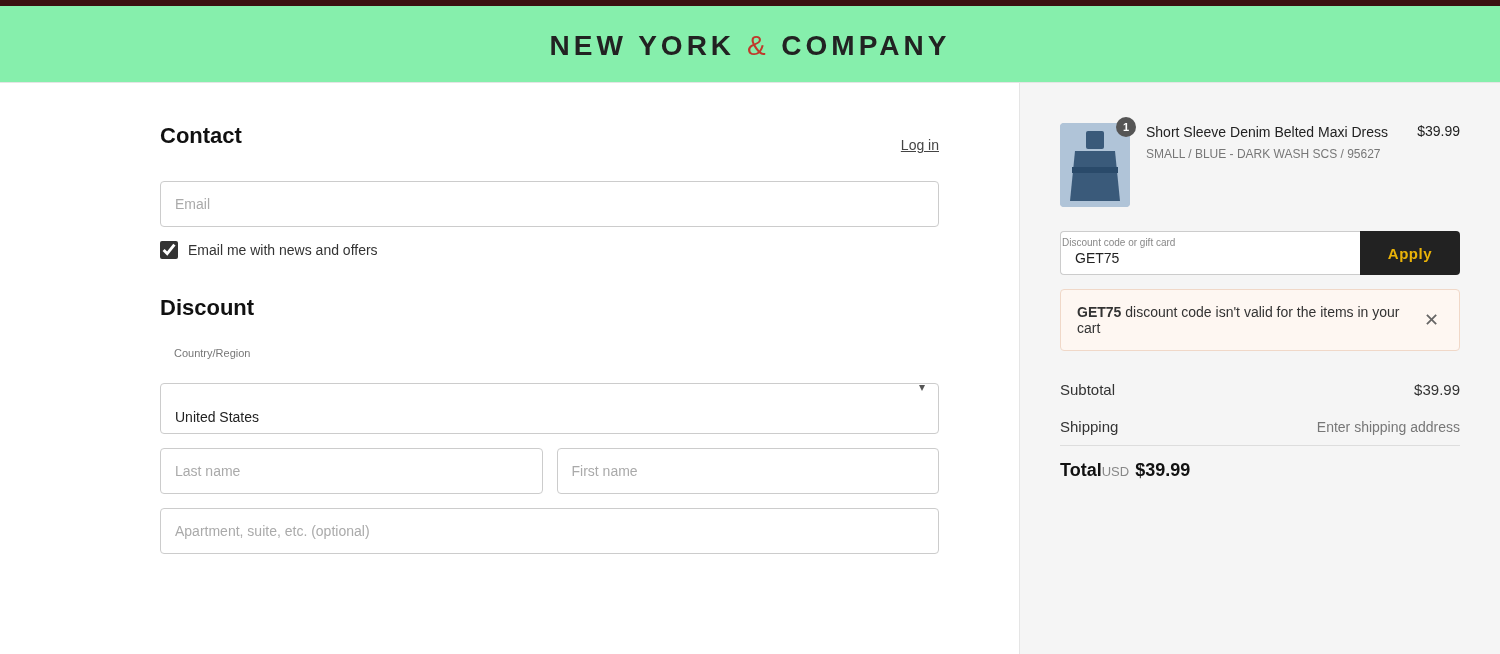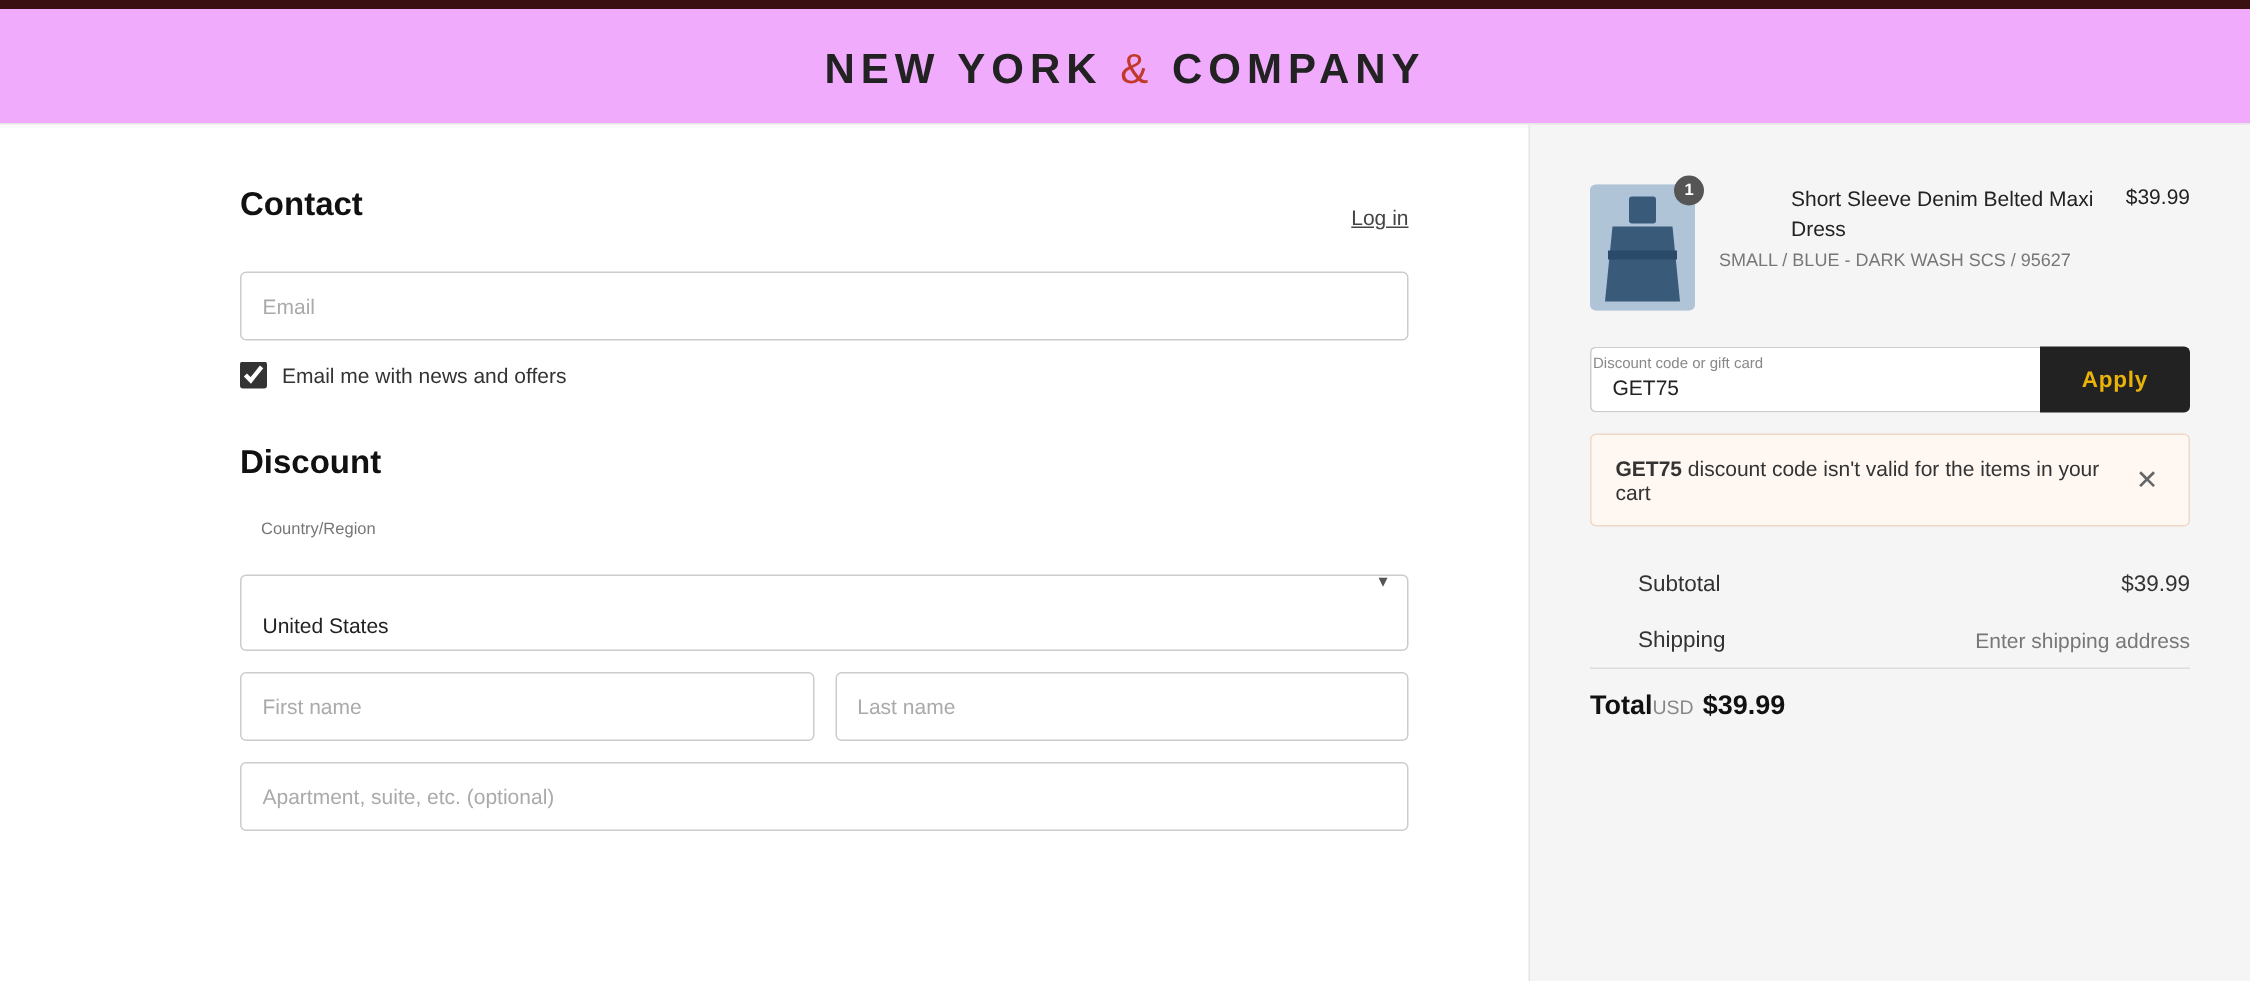--- a/index.html
+++ b/index.html
@@ -5,21 +5,21 @@
     * { box-sizing: border-box; margin: 0; padding: 0; }
     body { font-family: -apple-system, BlinkMacSystemFont, 'Helvetica Neue', Arial, sans-serif; background: #f5f5f5; }
 
     .top-bar {
       height: 6px;
       background: #3a1010;
       width: 100%;
     }
 
     .header {
-      background: #f0abfc;
+      background: #86efac;
       display: flex;
       justify-content: center;
       align-items: center;
       padding: 24px 0 20px;
       border-bottom: 1px solid #e5e5e5;
     }
 
     .logo {
       font-size: 28px;
       font-weight: 700;
@@ -225,21 +225,20 @@
 
     .product-info {
       flex: 1;
     }
 
     .product-name {
       font-size: 14px;
       font-weight: 500;
       color: #222;
       line-height: 1.4;
-      margin-left: 48px;
     }
 
     .product-variant {
       font-size: 12px;
       color: #777;
       margin-top: 4px;
     }
 
     .product-price {
       font-size: 14px;
@@ -324,21 +323,20 @@
       line-height: 1;
     }
 
     .summary-row {
       display: flex;
       justify-content: space-between;
       align-items: flex-end;
       padding: 10px 0;
       font-size: 15px;
       color: #333;
-      margin-left: 32px;
     }
 
     .summary-row.shipping .value {
       color: #777;
       font-size: 14px;
     }
 
     .summary-divider {
       border: none;
       border-top: 1px solid #ddd;
@@ -397,22 +395,22 @@
 
       <div class="select-wrapper">
         <span class="select-label">Country/Region</span>
         <select class="form-select select-inner">
           <option>United States</option>
         </select>
         <span class="chevron-icon">▾</span>
       </div>
 
       <div class="two-col">
+        <input class="form-input" type="text" placeholder="Last name" style="">
         <input class="form-input" type="text" placeholder="First name" style="">
-        <input class="form-input" type="text" placeholder="Last name" style="">
       </div>
 
 
       <input class="form-input" type="text" placeholder="Apartment, suite, etc. (optional)" style="">
     </div>
   </div>
 
   <div class="right-panel">
 
     <div class="product-row">

